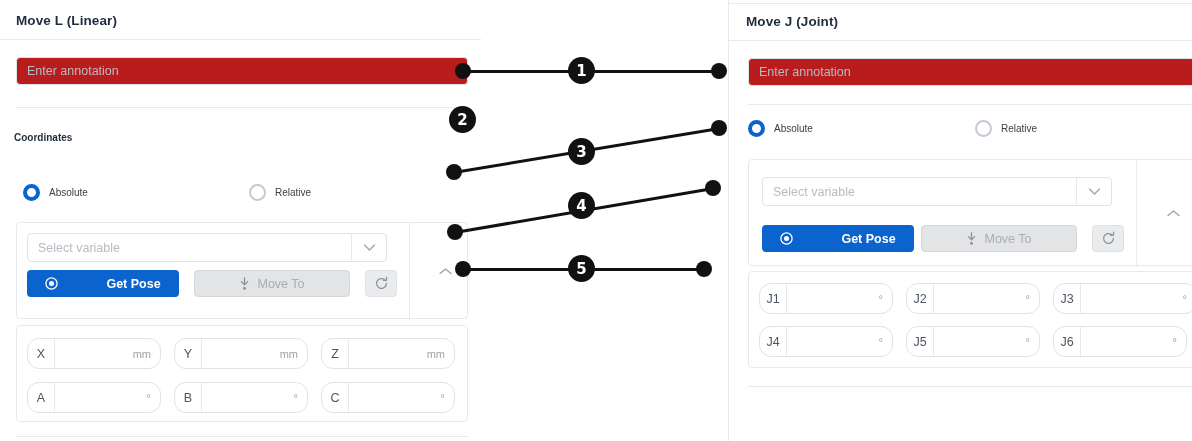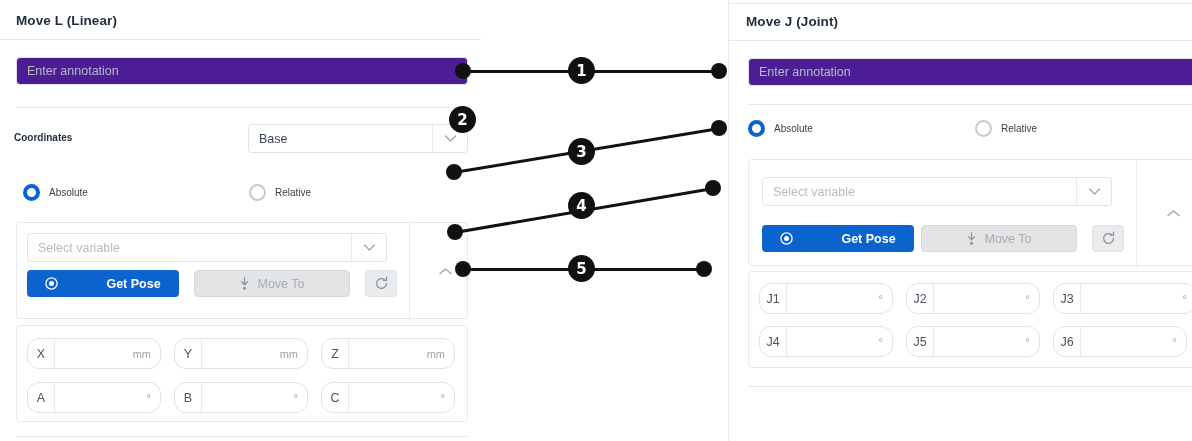--- a/index.html
+++ b/index.html
@@ -8,21 +8,21 @@
     font-family:"Liberation Sans", sans-serif;color:#2b3a4a;
     -webkit-font-smoothing:antialiased;
   }
   .stage{position:relative;width:1192px;height:441px;overflow:hidden;background:#fff;}
 
   
   .title{font-size:13.5px;font-weight:700;color:#1f2d3d;letter-spacing:.1px;}
   .hr{height:1px;background:#e6e9ee;width:100%;}
   .field{
     box-sizing:border-box;height:28px;border:1px solid #dfe3e8;border-radius:4px;
-    background:#4c1d95;display:flex;align-items:center;
+    background:#b91c1c;display:flex;align-items:center;
   }
   .ph{font-size:12.5px;color:#b6bcc4;padding-left:10px;}
   .bold-lbl{font-size:10px;font-weight:700;color:#1f2d3d;}
 
   
   .select{display:flex;align-items:stretch;border:1px solid #dfe3e8;border-radius:4px;background:#fff;box-sizing:border-box;}
   .select .val{flex:1;display:flex;align-items:center;font-size:12.5px;padding-left:10px;color:#3b4754;}
   .select .val.placeholder{color:#b6bcc4;}
   .select .chev{width:34px;border-left:1px solid #e6e9ee;display:flex;align-items:center;justify-content:center;}
   .chev svg{display:block;}
@@ -67,28 +67,20 @@
     <div class="hr" style="position:absolute;left:0;top:39px;width:481px;"></div>
 
     <div class="field" style="position:absolute;left:16px;top:57px;width:452px;height:28px;">
       <span class="ph">Enter annotation</span>
     </div>
 
     <div class="hr" style="position:absolute;left:16px;top:107px;width:452px;"></div>
 
     <div class="bold-lbl" style="position:absolute;left:14px;top:132px;">Coordinates</div>
 
-    <div class="select" style="position:absolute;left:248px;top:124px;width:220px;height:29px;">
-      <div class="val">Base</div>
-      <div class="chev">
-        <svg class="icn" width="13" height="9" viewBox="0 0 13 9">
-            <path d="M1.5 2 L6.5 7 L11.5 2" fill="none" stroke="#9aa5b5" stroke-width="1.3" stroke-linecap="round" stroke-linejoin="round"></path>
-          </svg>
-      </div>
-    </div>
 
     <div class="radio-row" style="position:absolute;left:23px;top:184px;">
       <span class="radio on">
           <i></i>
         </span>
       <span class="radio-label">Absolute</span>
     </div>
     <div class="radio-row" style="position:absolute;left:249px;top:184px;">
       <span class="radio"></span>
       <span class="radio-label">Relative</span>

